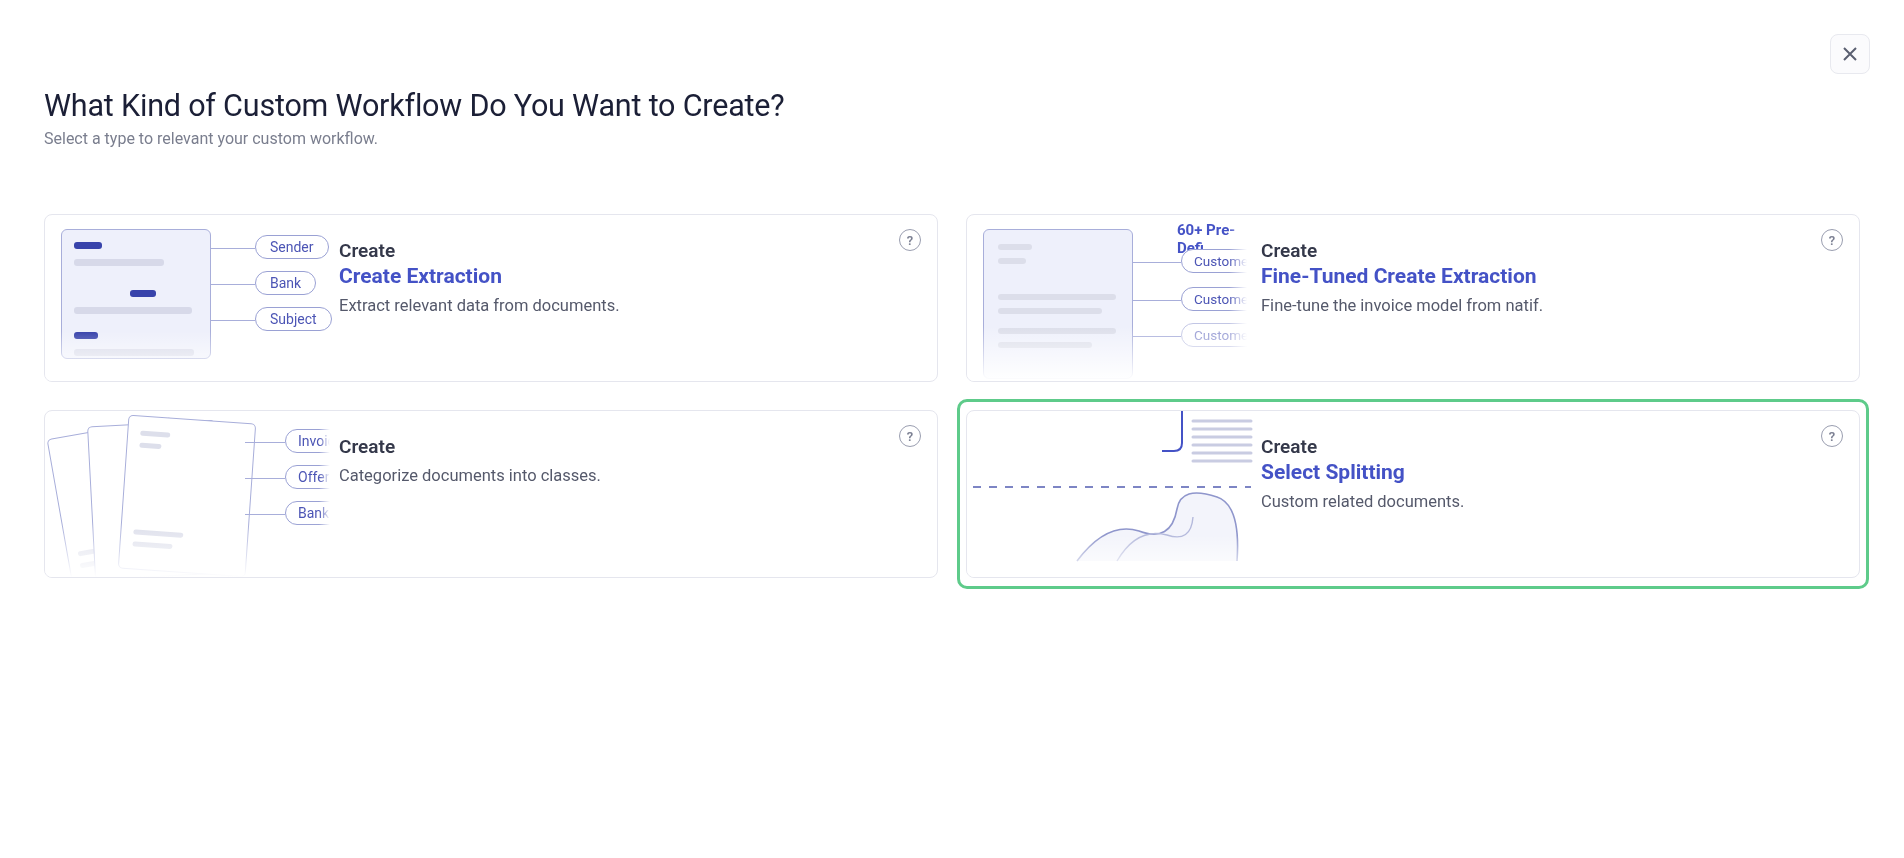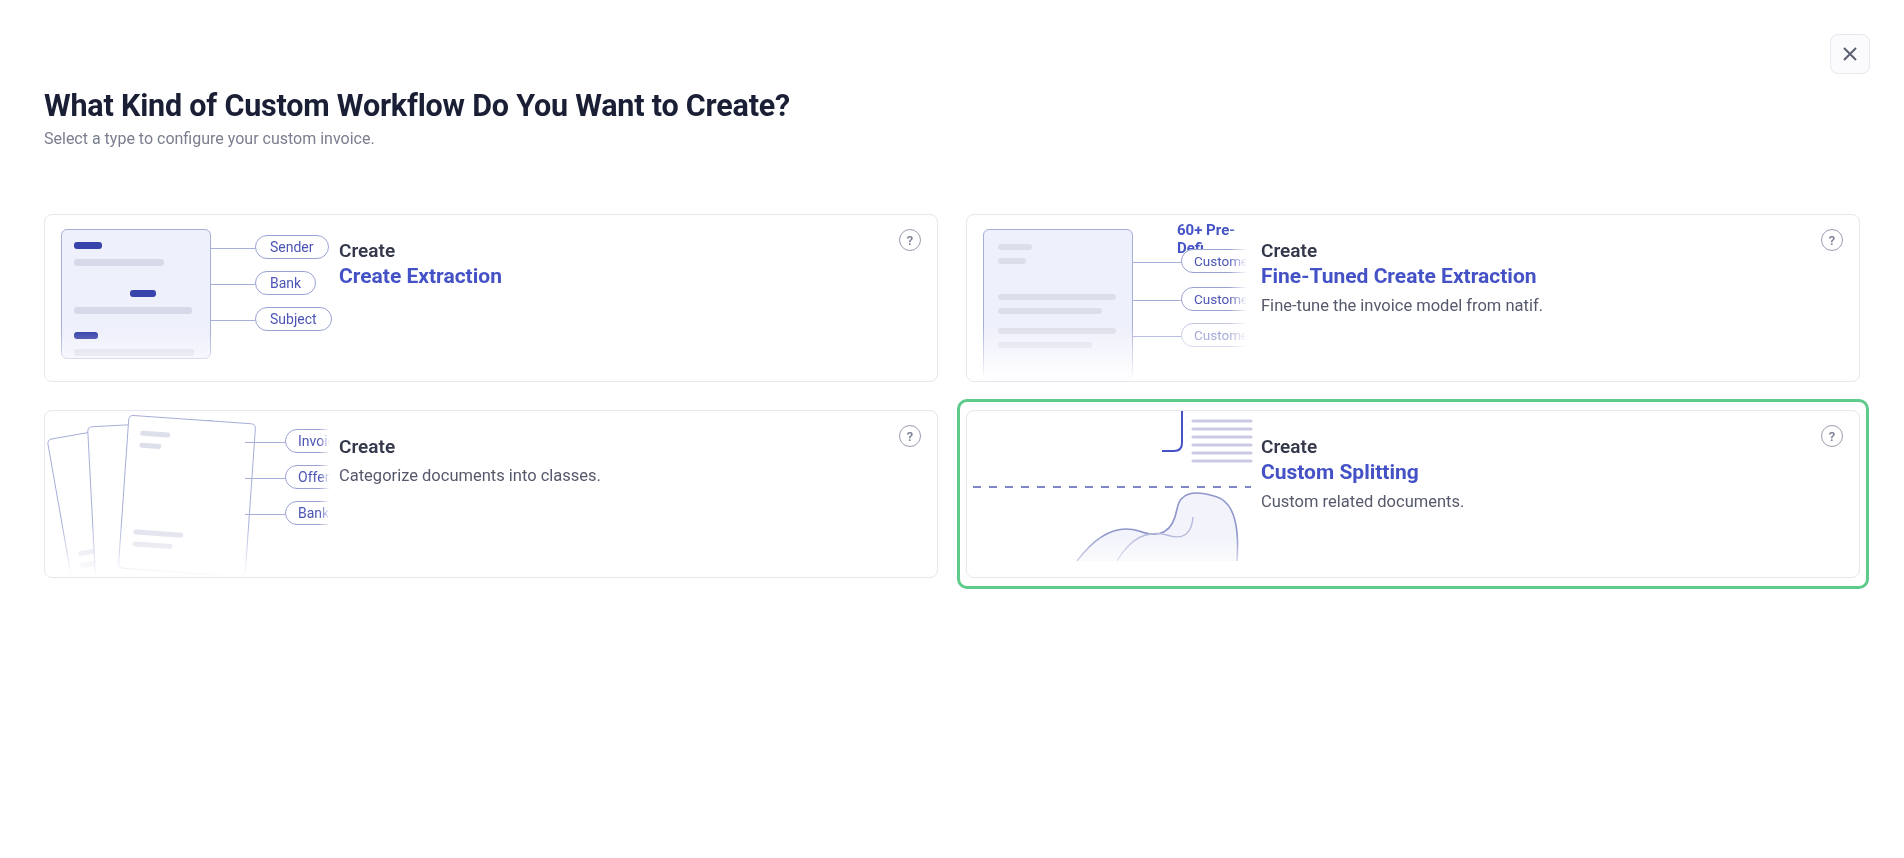--- a/index.html
+++ b/index.html
@@ -24,21 +24,21 @@
     border: 1px solid #e8e9ef;
     background: #fbfbfd;
     display: flex;
     align-items: center;
     justify-content: center;
     cursor: pointer;
   }
   .close-btn svg { width: 14px; height: 14px; stroke: #5a5f71; stroke-width: 2; }
   h1.page-title {
     font-size: 30.5px;
-    font-weight: 700;
+    font-weight: 400;
     color: #1b1f36;
     letter-spacing: -0.2px;
   }
   .page-subtitle {
     margin-top: 6px;
     font-size: 16px;
     color: #7a7e8e;
   }
   .cards-grid {
     margin-top: 66px;
@@ -266,21 +266,21 @@
 <body>
 
 <div class="close-btn">
   <svg viewBox="0 0 14 14" fill="none">
     <path d="M1 1 L13 13 M13 1 L1 13"></path>
   </svg>
 </div>
 
 <div class="content">
   <h1 class="page-title">What Kind of Custom Workflow Do You Want to Create?</h1>
-  <div class="page-subtitle">Select a type to configure your custom invoice.</div>
+  <div class="page-subtitle">Select a type to relevant your custom workflow.</div>
 
   <div class="cards-grid">
 
     <div class="card">
       <div class="illus illus-1">
         <div class="doc">
           <div class="line bold l1"></div>
           <div class="line l2"></div>
           <div class="gap"></div>
           <div class="line bold l3"></div>
@@ -293,20 +293,21 @@
         <div class="connector c2"></div>
         <div class="connector c3"></div>
         <div class="pill p1">Sender</div>
         <div class="pill p2">Bank</div>
         <div class="pill p3">Subject</div>
         <div class="fade"></div>
       </div>
       <div class="body">
         <div class="label-create">Create</div>
         <div class="label-type">Create Extraction</div>
+        <div class="desc">Extract relevant data from documents.</div>
       </div>
       <div class="help-icon">?</div>
     </div>
 
     <div class="card">
       <div class="illus illus-2">
         <div class="doc">
           <div class="line l1"></div>
           <div class="line l2"></div>
           <div class="gap"></div>
@@ -383,21 +384,21 @@
               <line x1="226" y1="42" x2="284" y2="42"></line>
               <line x1="226" y1="50" x2="284" y2="50"></line>
             </g>
 
             <line x1="6" y1="76" x2="284" y2="76" stroke="#7d85c4" stroke-width="2" stroke-dasharray="8 8"></line>
           </svg>
           <div class="fade"></div>
         </div>
         <div class="body">
           <div class="label-create">Create</div>
-          <div class="label-type">Custom Splitting</div>
+          <div class="label-type">Select Splitting</div>
           <div class="desc">Custom related documents.</div>
         </div>
         <div class="help-icon">?</div>
       </div>
     </div>
 
   </div>
 </div>
 
 </body></html>

